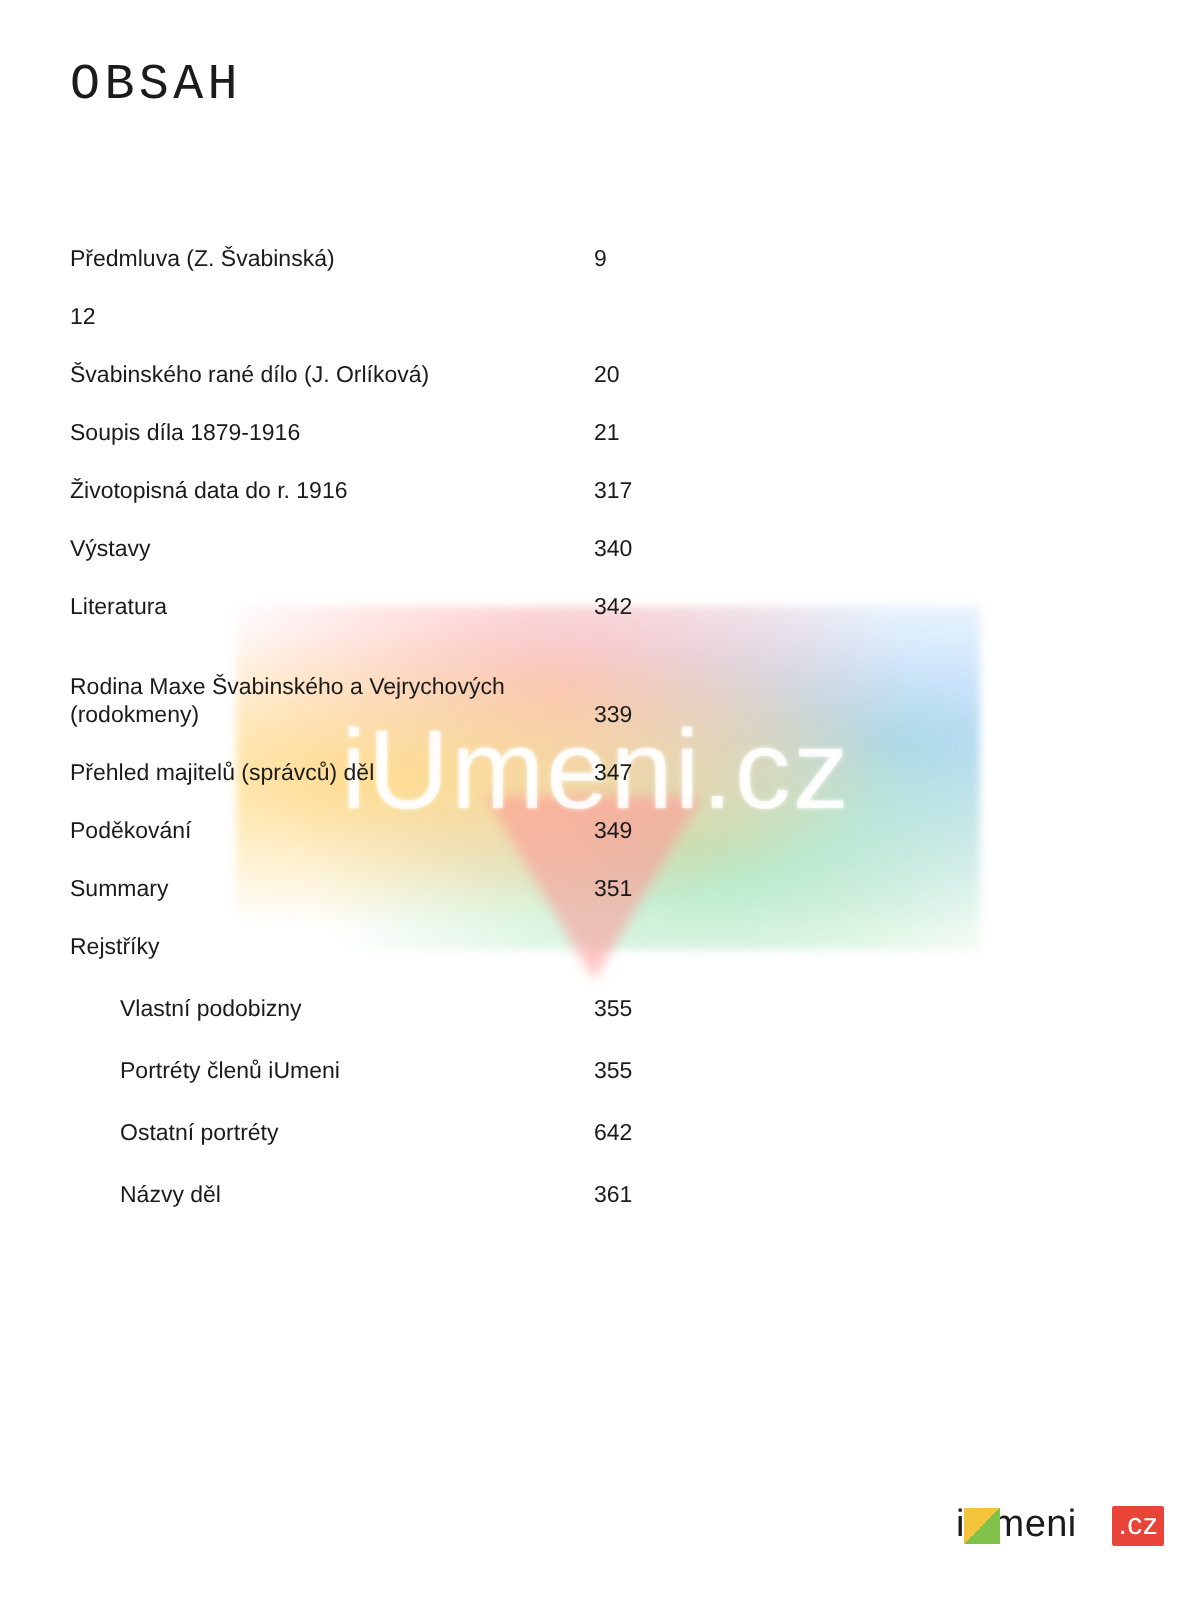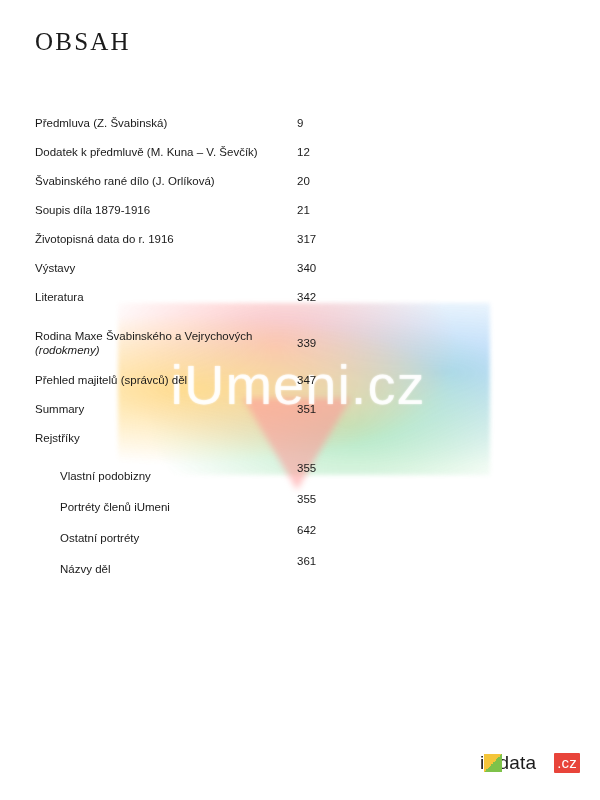--- a/index.html
+++ b/index.html
@@ -63,37 +63,37 @@
     text-shadow: 0 0 2px rgba(255,255,255,0.9);
     pointer-events: none;
     white-space: nowrap;
   }
 
   
   .toc-title {
     position: absolute;
     left: 35px;
     top: 28px;
-    font-family: Liberation Serif, serif;
+    font-family: Liberation Mono, monospace;
     font-size: 25px;
     letter-spacing: 2.2px;
     color: #1b1b1b;
   }
 
   
   .toc {
     position: absolute;
     left: 35px;
     top: 108px;
     width: 320px;
   }
   .toc-row {
     position: relative;
     display: flex;
-    align-items: center;
+    align-items: flex-end;
     font-size: 11.5px;
     color: #1a1a1a;
     line-height: 14px;
     min-height: 29px;
   }
   .toc-row .label {
     width: 262px;
     padding-right: 6px;
     box-sizing: border-box;
   }
@@ -104,21 +104,20 @@
   .toc-row.indent .label {
     padding-left: 25px;
     margin-top: 17px;
   }
   .toc-row.tall {
     min-height: 44px;
     margin-top: 10px;
   }
   .toc-row .label .line2 {
     display: block;
-    font-style: italic;
   }
 
   
   .logo {
     position: absolute;
     right: 18px;
     bottom: 18px;
     width: 104px;
     height: 38px;
     background: #ffffff;
@@ -177,21 +176,20 @@
   <div class="toc-title">OBSAH</div>
 
   <div class="toc">
 
     <div class="toc-row">
       <span class="label">Předmluva (Z. Švabinská)</span>
       <span class="page-num">9</span>
     </div>
 
     <div class="toc-row">
-      <span class="label">Dodatek k předmluvě (M. Kuna – V. Ševčík)</span>
       <span class="page-num">12</span>
     </div>
 
     <div class="toc-row">
       <span class="label">Švabinského rané dílo (J. Orlíková)</span>
       <span class="page-num">20</span>
     </div>
 
 
     <div class="toc-row">
@@ -220,20 +218,24 @@
         <span class="line2">(rodokmeny)</span>
       </span>
       <span class="page-num">339</span>
     </div>
 
     <div class="toc-row">
       <span class="label">Přehled majitelů (správců) děl</span>
       <span class="page-num">347</span>
     </div>
 
+    <div class="toc-row">
+      <span class="label">Poděkování</span>
+      <span class="page-num">349</span>
+    </div>
 
     <div class="toc-row">
       <span class="label">Summary</span>
       <span class="page-num">351</span>
     </div>
 
     <div class="toc-row">
       <span class="label">Rejstříky</span>
       <span class="page-num"></span>
     </div>
@@ -259,19 +261,19 @@
     </div>
 
   </div>
 
   <div class="logo">
     <div class="logo-box">
       <div class="logo-swatch"></div>
       <div class="logo-inner">
         <span class="logo-i">i</span>
         <span class="logo-u">U</span>
-        <span class="logo-meni">data</span>
+        <span class="logo-meni">meni</span>
         <span class="logo-cz">.cz</span>
       </div>
     </div>
   </div>
 
 </div>
 
 </body></html>

